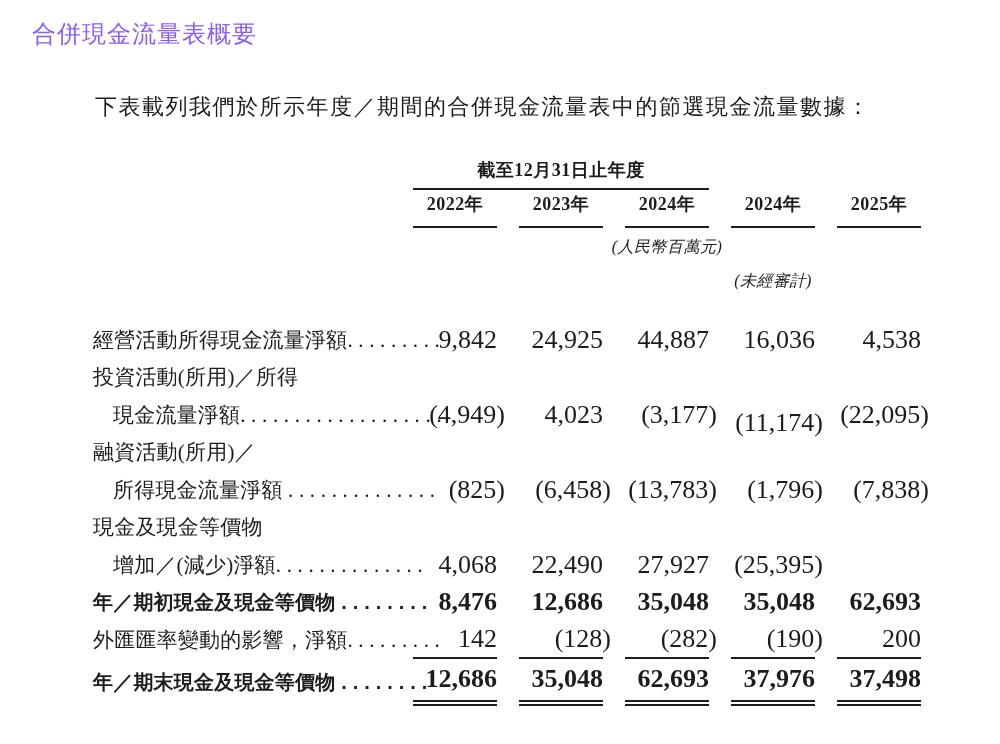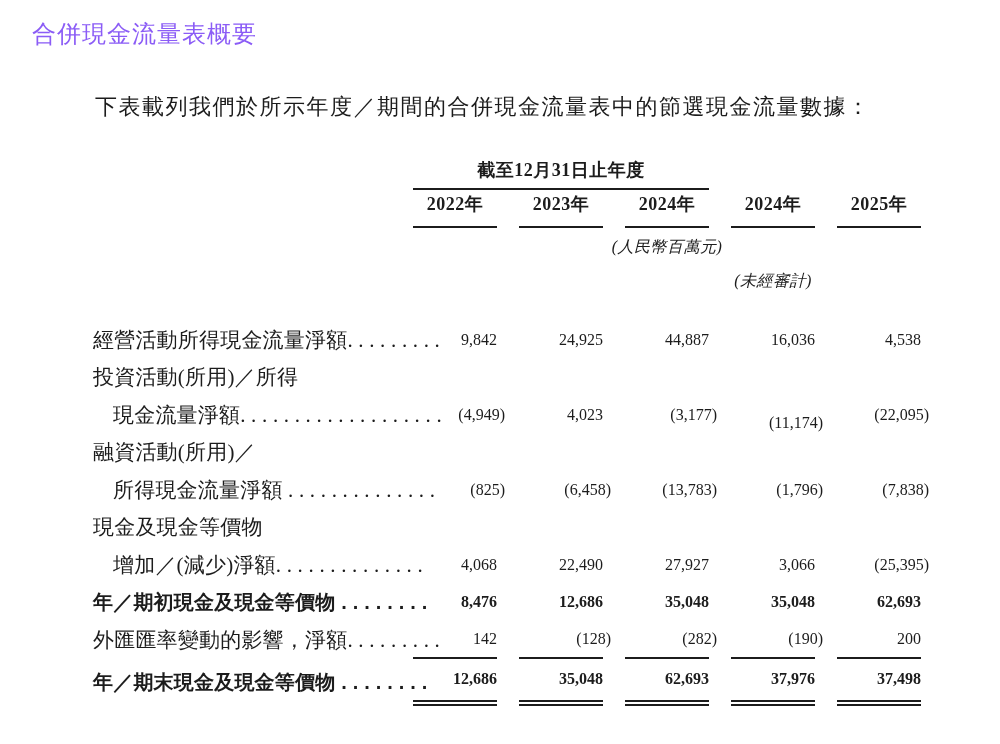--- a/index.html
+++ b/index.html
@@ -59,21 +59,21 @@
     width:298px; flex:none; display:flex; align-items:center;
     font-size:21px; white-space:nowrap; overflow:visible; letter-spacing:0.2px;
   }
   .drow .lbl.ind { padding-left:20px; }
   .drow .lbl.b {
     font-family:"Liberation Sans","DejaVu Sans",sans-serif;
     font-weight:700; font-size:20px;
   }
   .drow .cell {
     display:flex; align-items:center; justify-content:flex-end;
-    font-size:16px; overflow:visible;
+    font-size:26px; overflow:visible;
   }
   .drow.b .cell { font-weight:700; }
   .v { white-space:nowrap; }
   .drow.rule-single .cell { border-bottom:2px solid #1c1c1c; }
   .drow.rule-double { height:47px; }
   .drow.rule-double .cell { border-bottom:6px double #1c1c1c; }
 </style>
 </head>
 <body>
 
@@ -209,23 +209,20 @@
       <div class="cell">
           <span class="v">4,068</span>
         </div>
       <div class="cell">
           <span class="v">22,490</span>
         </div>
       <div class="cell">
           <span class="v">27,927</span>
         </div>
       <div class="cell">
-          <span class="v">3,066</span>
-        </div>
-      <div class="cell">
           <span class="v" style="margin-right: -8px;">(25,395)</span>
         </div>
     </div>
 
     <div class="frow drow b">
       <div class="lbl b">年／期初現金及現金等價物 . . . . . . . .</div>
       <div class="cell">
           <span class="v">8,476</span>
         </div>
       <div class="cell">

